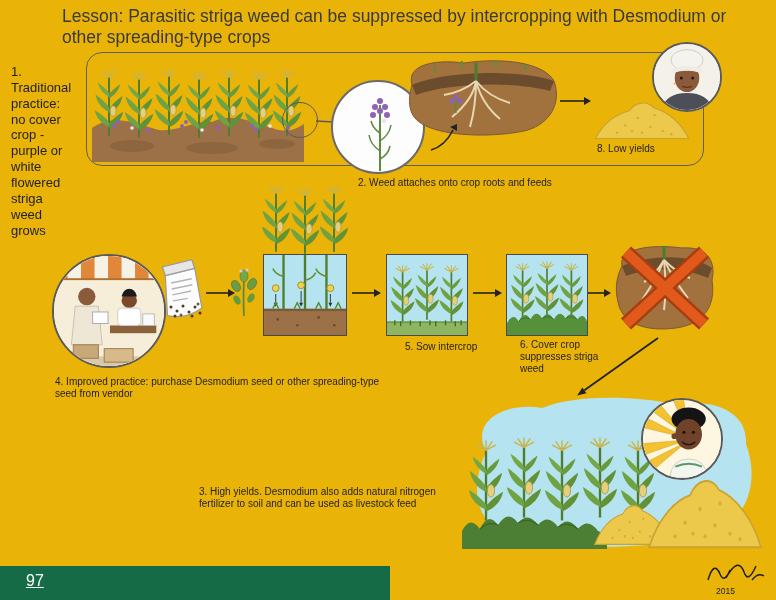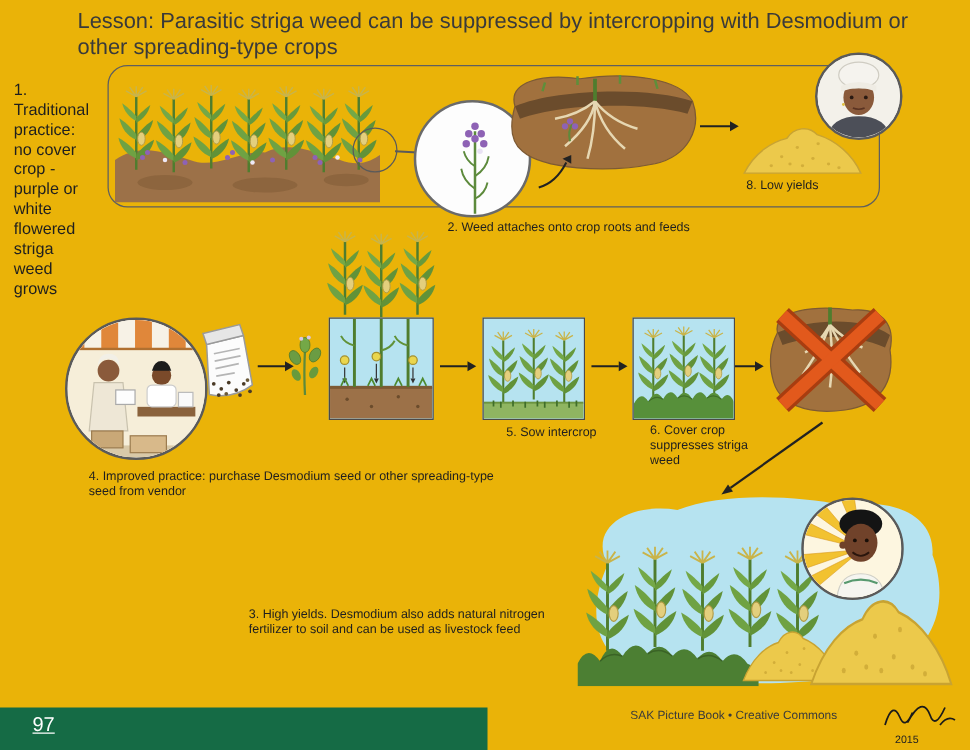--- a/index.html
+++ b/index.html
@@ -361,21 +361,21 @@
       <line x1="14" y1="12" x2="92" y2="84" stroke="#e2591c" stroke-width="10"></line>
       <line x1="92" y1="12" x2="14" y2="84" stroke="#e2591c" stroke-width="10"></line>
     </g>
   </svg>
 
   <svg class="abs" style="left:566px;top:334px;" width="100" height="74" viewBox="0 0 100 74">
     <line x1="92" y1="4" x2="18.4" y2="56.3" stroke="#222" stroke-width="1.8"></line>
     <polygon points="11.1,61.5 16.4,53.5 20.4,59.2" fill="#222"></polygon>
   </svg>
 
-  <div class="abs lbl" style="left:71px;top:376px;width:348px;">4. Improved practice: purchase Desmodium seed or other spreading-type seed from vendor</div>
+  <div class="abs lbl" style="left:55px;top:376px;width:348px;">4. Improved practice: purchase Desmodium seed or other spreading-type seed from vendor</div>
 
   <svg class="abs" style="left:456px;top:392px;" width="306" height="162" viewBox="0 0 306 162">
     <path d="M30 60 C14 28 50 10 86 16 C120 2 180 4 218 12 C262 6 292 22 290 52 C302 84 296 124 258 140 C210 158 120 158 66 148 C24 140 10 104 30 60 Z" fill="#b6e3f0"></path>
   </svg>
 
   <svg class="abs" style="left:468px;top:424px;" width="190" height="110" viewBox="0 0 190 110">
     <use href="#sym-maize" x="0" y="4" width="36" height="104"></use>
     <use href="#sym-maize" x="38" y="0" width="36" height="106"></use>
     <use href="#sym-maize" x="76" y="4" width="36" height="104"></use>
     <use href="#sym-maize" x="114" y="0" width="36" height="106"></use>
@@ -414,21 +414,20 @@
       <path d="M34 70 Q48 64 62 70" stroke="#57996f" stroke-width="2" fill="none"></path>
     </svg>
   </div>
 
   <div class="abs lbl" style="left:199px;top:486px;width:274px;">3. High yields. Desmodium also adds natural nitrogen fertilizer to soil and can be used as livestock feed</div>
 
   <div class="abs greenbar pagenum" style="left:0;top:566px;width:390px;height:43px;text-decoration:underline;">97</div>
   <div class="abs sectionbox" style="left:330px;top:566px;width:60px;height:29px;">7.6</div>
 
   <div class="abs credits" style="left:468px;top:566px;width:238px;">
-    <div>SAK Picture Book • Creative Commons</div>
   </div>
 
   <svg class="abs" style="left:704px;top:554px;" width="62" height="34" viewBox="0 0 62 34">
     <path d="M4 26 Q10 6 16 20 Q20 30 26 16 M22 24 Q34 2 40 18 Q44 30 52 12 M48 26 Q54 18 60 22" stroke="#1a1a1a" stroke-width="1.4" fill="none"></path>
   </svg>
   <div class="abs sigyear" style="left:716px;top:586px;">2015</div>
 
 </div>
 
 </body></html>

